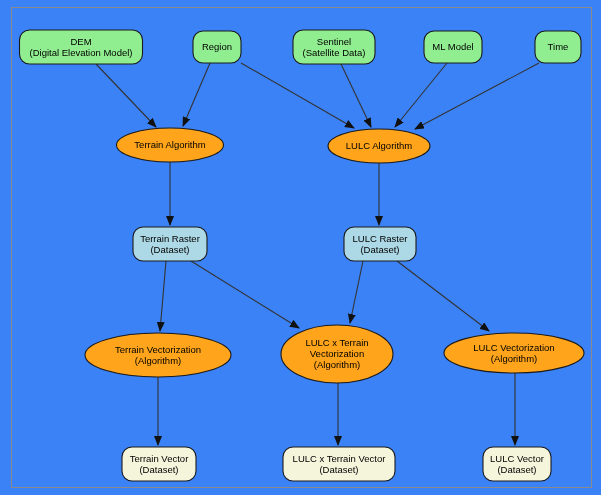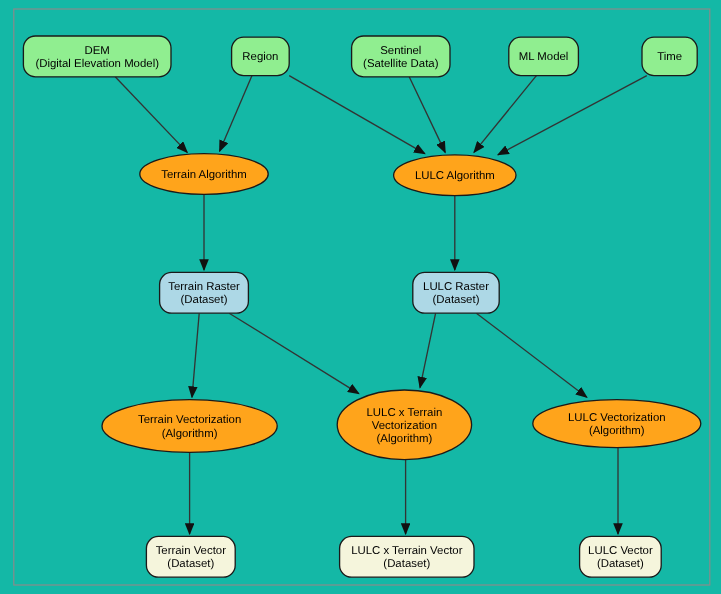--- a/index.html
+++ b/index.html
@@ -4,21 +4,21 @@
 <style>
   html, body {
     margin: 0;
     padding: 0;
     background: #ffffff;
   }
   .screen {
     position: relative;
     width: 601px;
     height: 495px;
-    background: #14b8a6;
+    background: #3b82f6;
     overflow: hidden;
     font-family: "Liberation Sans", sans-serif;
   }
   #diagram-svg {
     display: block;
   }
   .frame {
     fill: none;
     stroke: #8a8a8a;
     stroke-width: 1;

